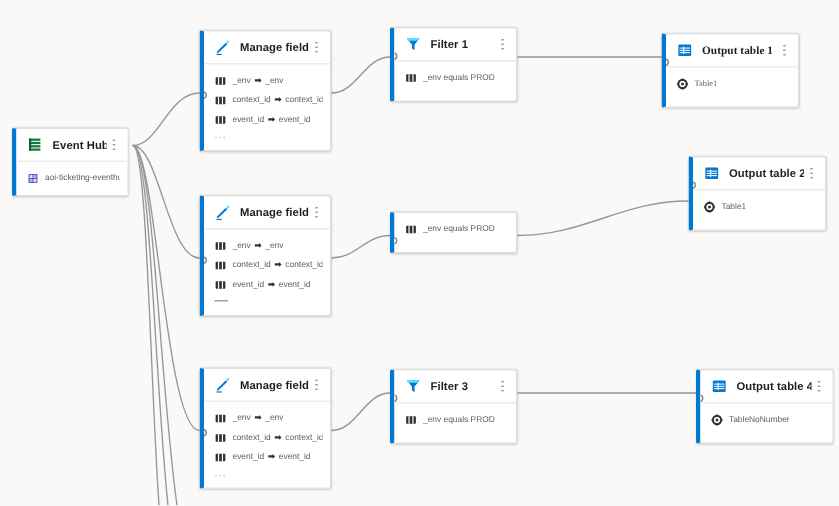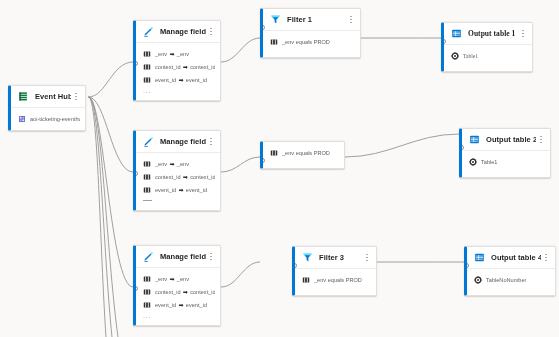--- a/index.html
+++ b/index.html
@@ -352,21 +352,21 @@
         <span class="row-text">
           <span>event_id</span><span class="arrow">➡</span><span>event_id</span>
         </span>
       </div>
       <div class="node-more">...</div>
     </div>
     <span class="port" style="left:-3.5px; top:39.5px;"></span>
 
   </div>
 
-  <div class="node" style="left:260px; top:8px; width:101px;">
+  <div class="node" style="left:260px; top:18px; width:85px;">
     <div class="node-header">
       <span class="node-icon">
         <svg width="11" height="11" viewBox="0 0 16 16">
           <path d="M1.8 2.4 H14.2 L9.3 8.2 V13.6 L6.7 12.1 V8.2 Z" fill="#0078d4"></path>
           <path d="M1.8 2.4 H14.2 L12.4 4.6 H3.6 Z" fill="#50e6ff"></path>
         </svg>
       </span>
       <span class="node-title">Filter 1</span>
       <span class="node-menu">
         <i></i>
@@ -400,21 +400,21 @@
             <rect x="9.8" y="3" width="1.6" height="10" fill="#ffffff"></rect>
           </svg>
         </span>
         <span class="row-text">_env equals PROD</span>
       </div>
     </div>
     <span class="port" style="left:-3.5px; top:15.5px;"></span>
 
   </div>
 
-  <div class="node" style="left:260px; top:246px; width:85px;margin-left:32px;">
+  <div class="node" style="left:260px; top:246px; width:85px;">
     <div class="node-header">
       <span class="node-icon">
         <svg width="11" height="11" viewBox="0 0 16 16">
           <path d="M1.8 2.4 H14.2 L9.3 8.2 V13.6 L6.7 12.1 V8.2 Z" fill="#0078d4"></path>
           <path d="M1.8 2.4 H14.2 L12.4 4.6 H3.6 Z" fill="#50e6ff"></path>
         </svg>
       </span>
       <span class="node-title">Filter 3</span>
       <span class="node-menu">
         <i></i>
@@ -467,21 +467,21 @@
             <rect x="0.6" y="7" width="3" height="2" fill="#323130"></rect>
             <rect x="12.4" y="7" width="3" height="2" fill="#323130"></rect>
           </svg>
         </span>
         <span class="row-text">Table1</span>
       </div>
     </div>
     <span class="port" style="left:-3.5px; top:15.5px;"></span>
   </div>
 
-  <div class="node" style="left:459px; top:128px; width:92px;">
+  <div class="node" style="left:459px; top:104px; width:92px;">
     <div class="node-header">
       <span class="node-icon">
         <svg width="11" height="11" viewBox="0 0 16 16">
           <rect x="1.8" y="2.4" width="12.4" height="11.2" rx="1" fill="#0078d4"></rect>
           <rect x="3" y="5.4" width="10" height="1" fill="#ffffff"></rect>
           <rect x="3" y="7.6" width="10" height="1" fill="#ffffff"></rect>
           <rect x="3" y="9.8" width="10" height="1" fill="#ffffff"></rect>
           <rect x="6.4" y="4.4" width="1" height="7.4" fill="#ffffff"></rect>
         </svg>
       </span>

